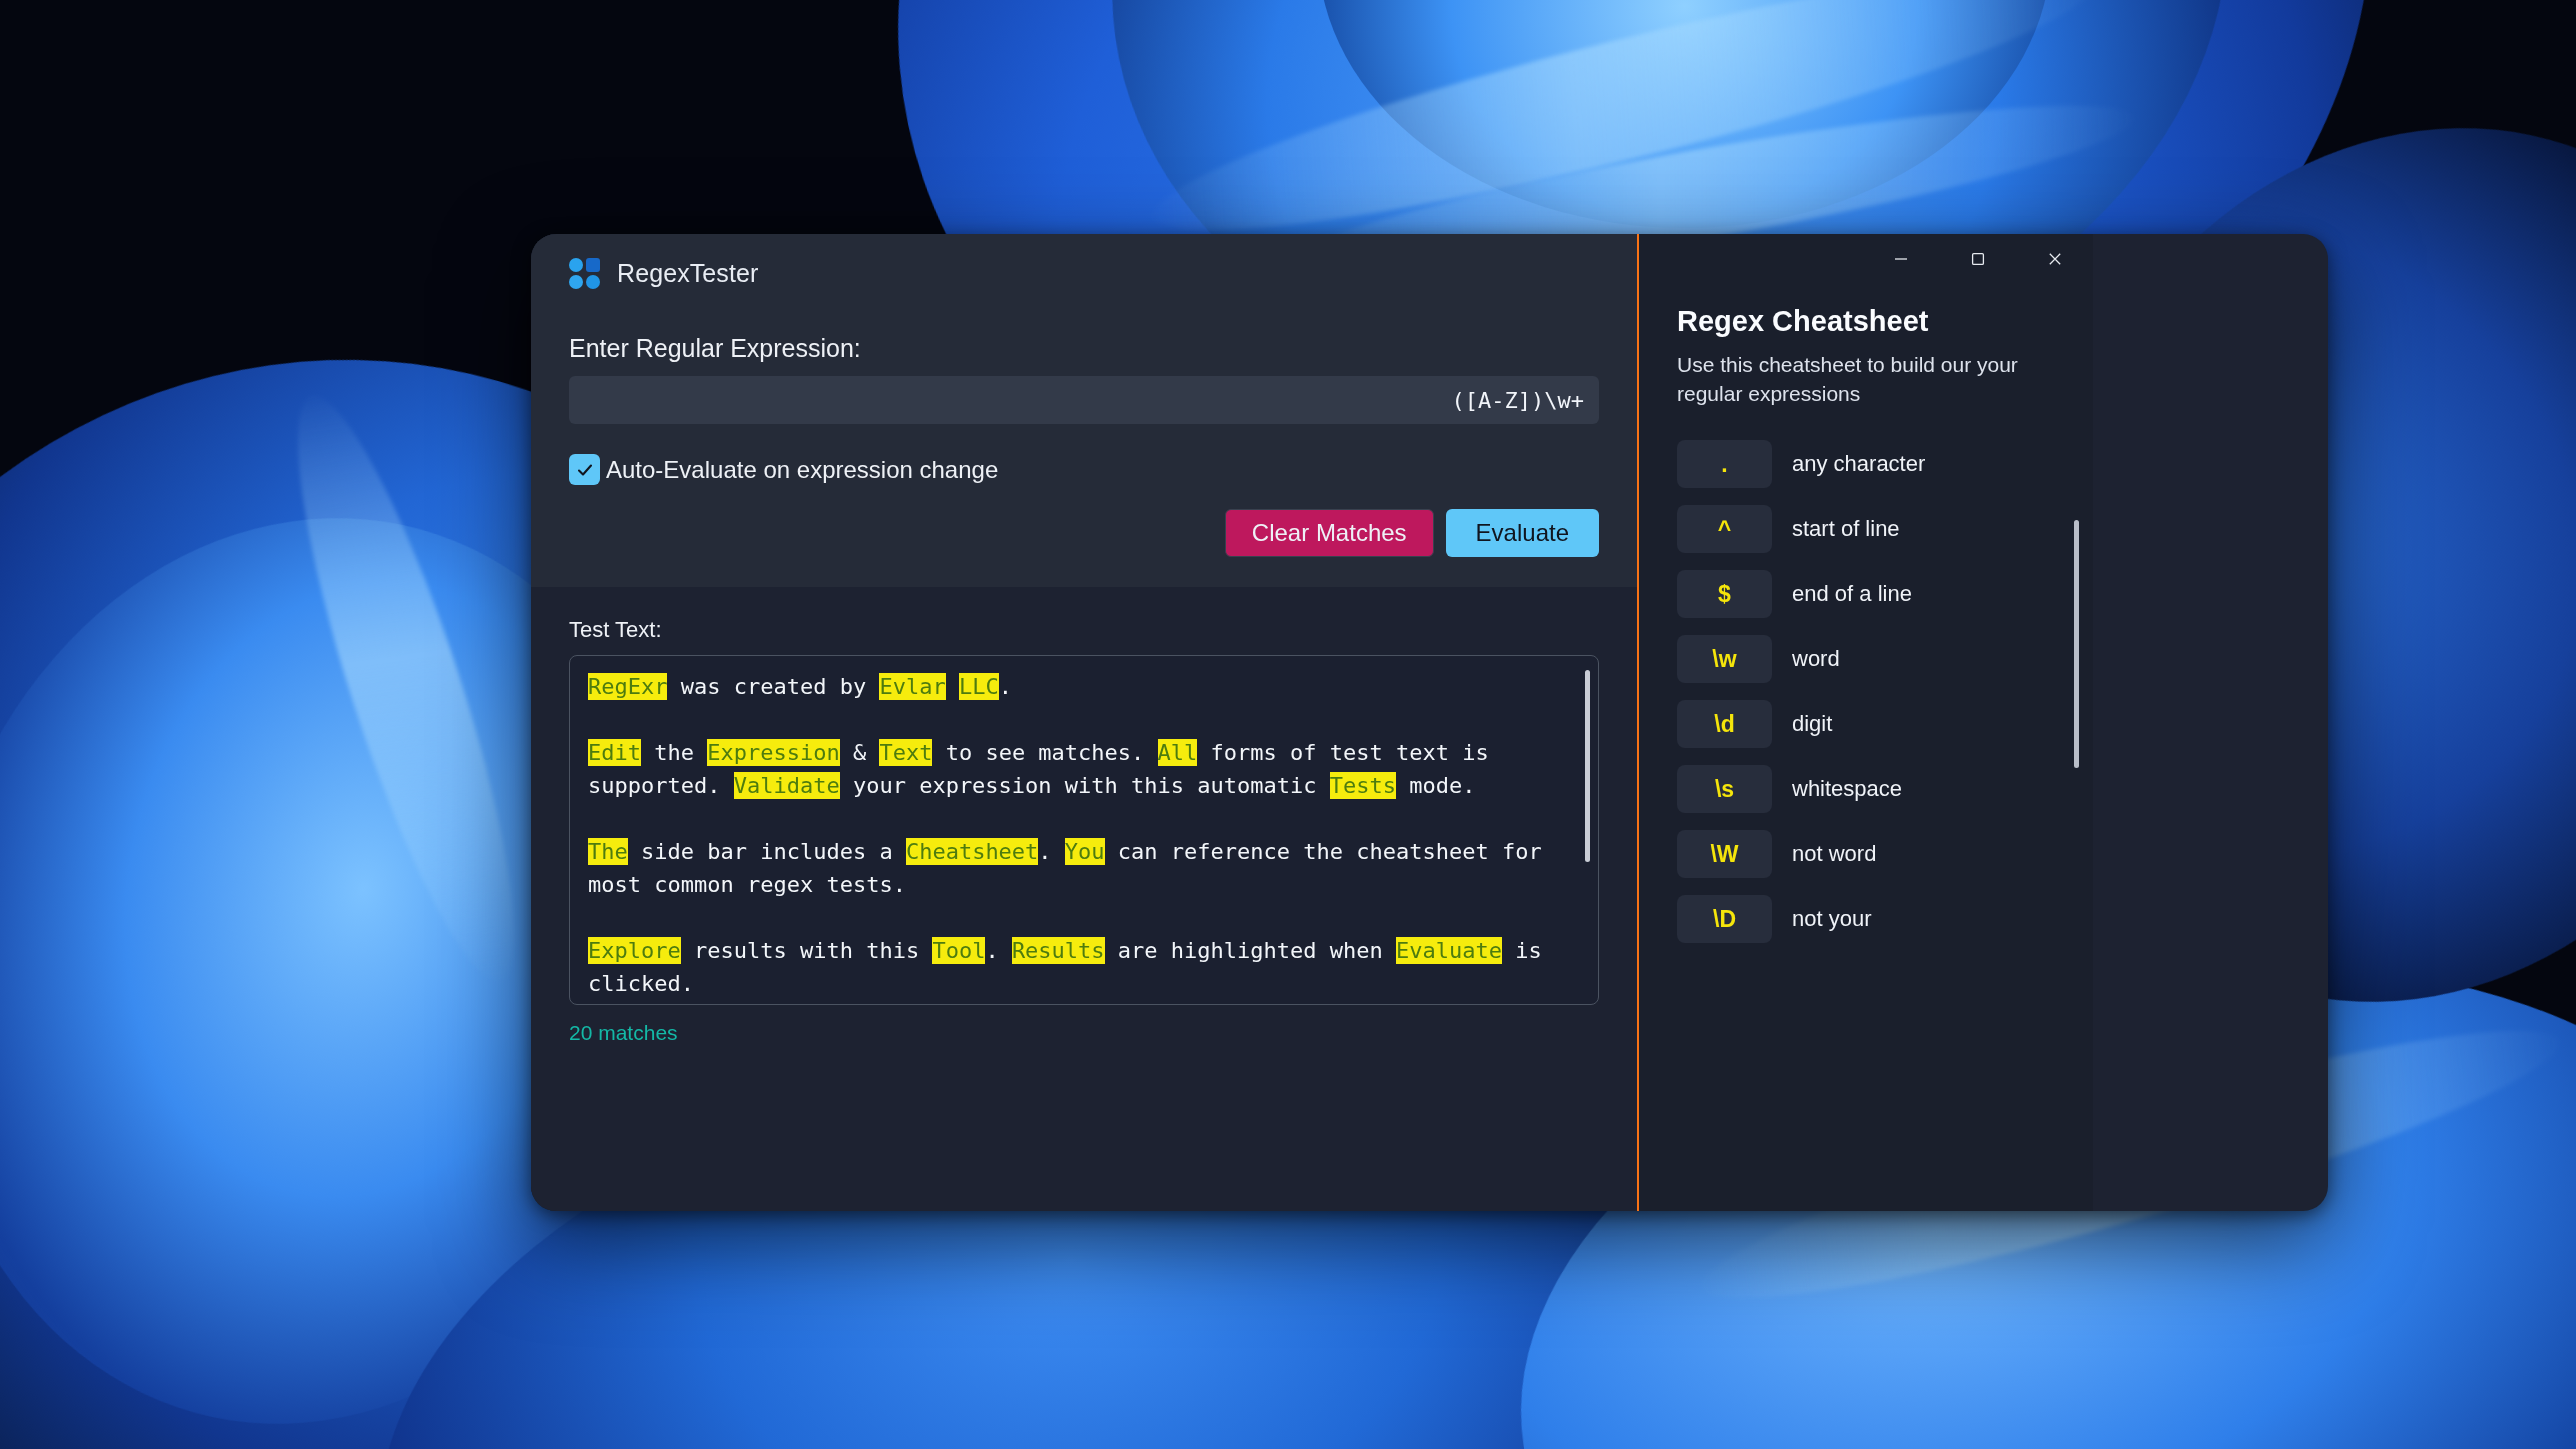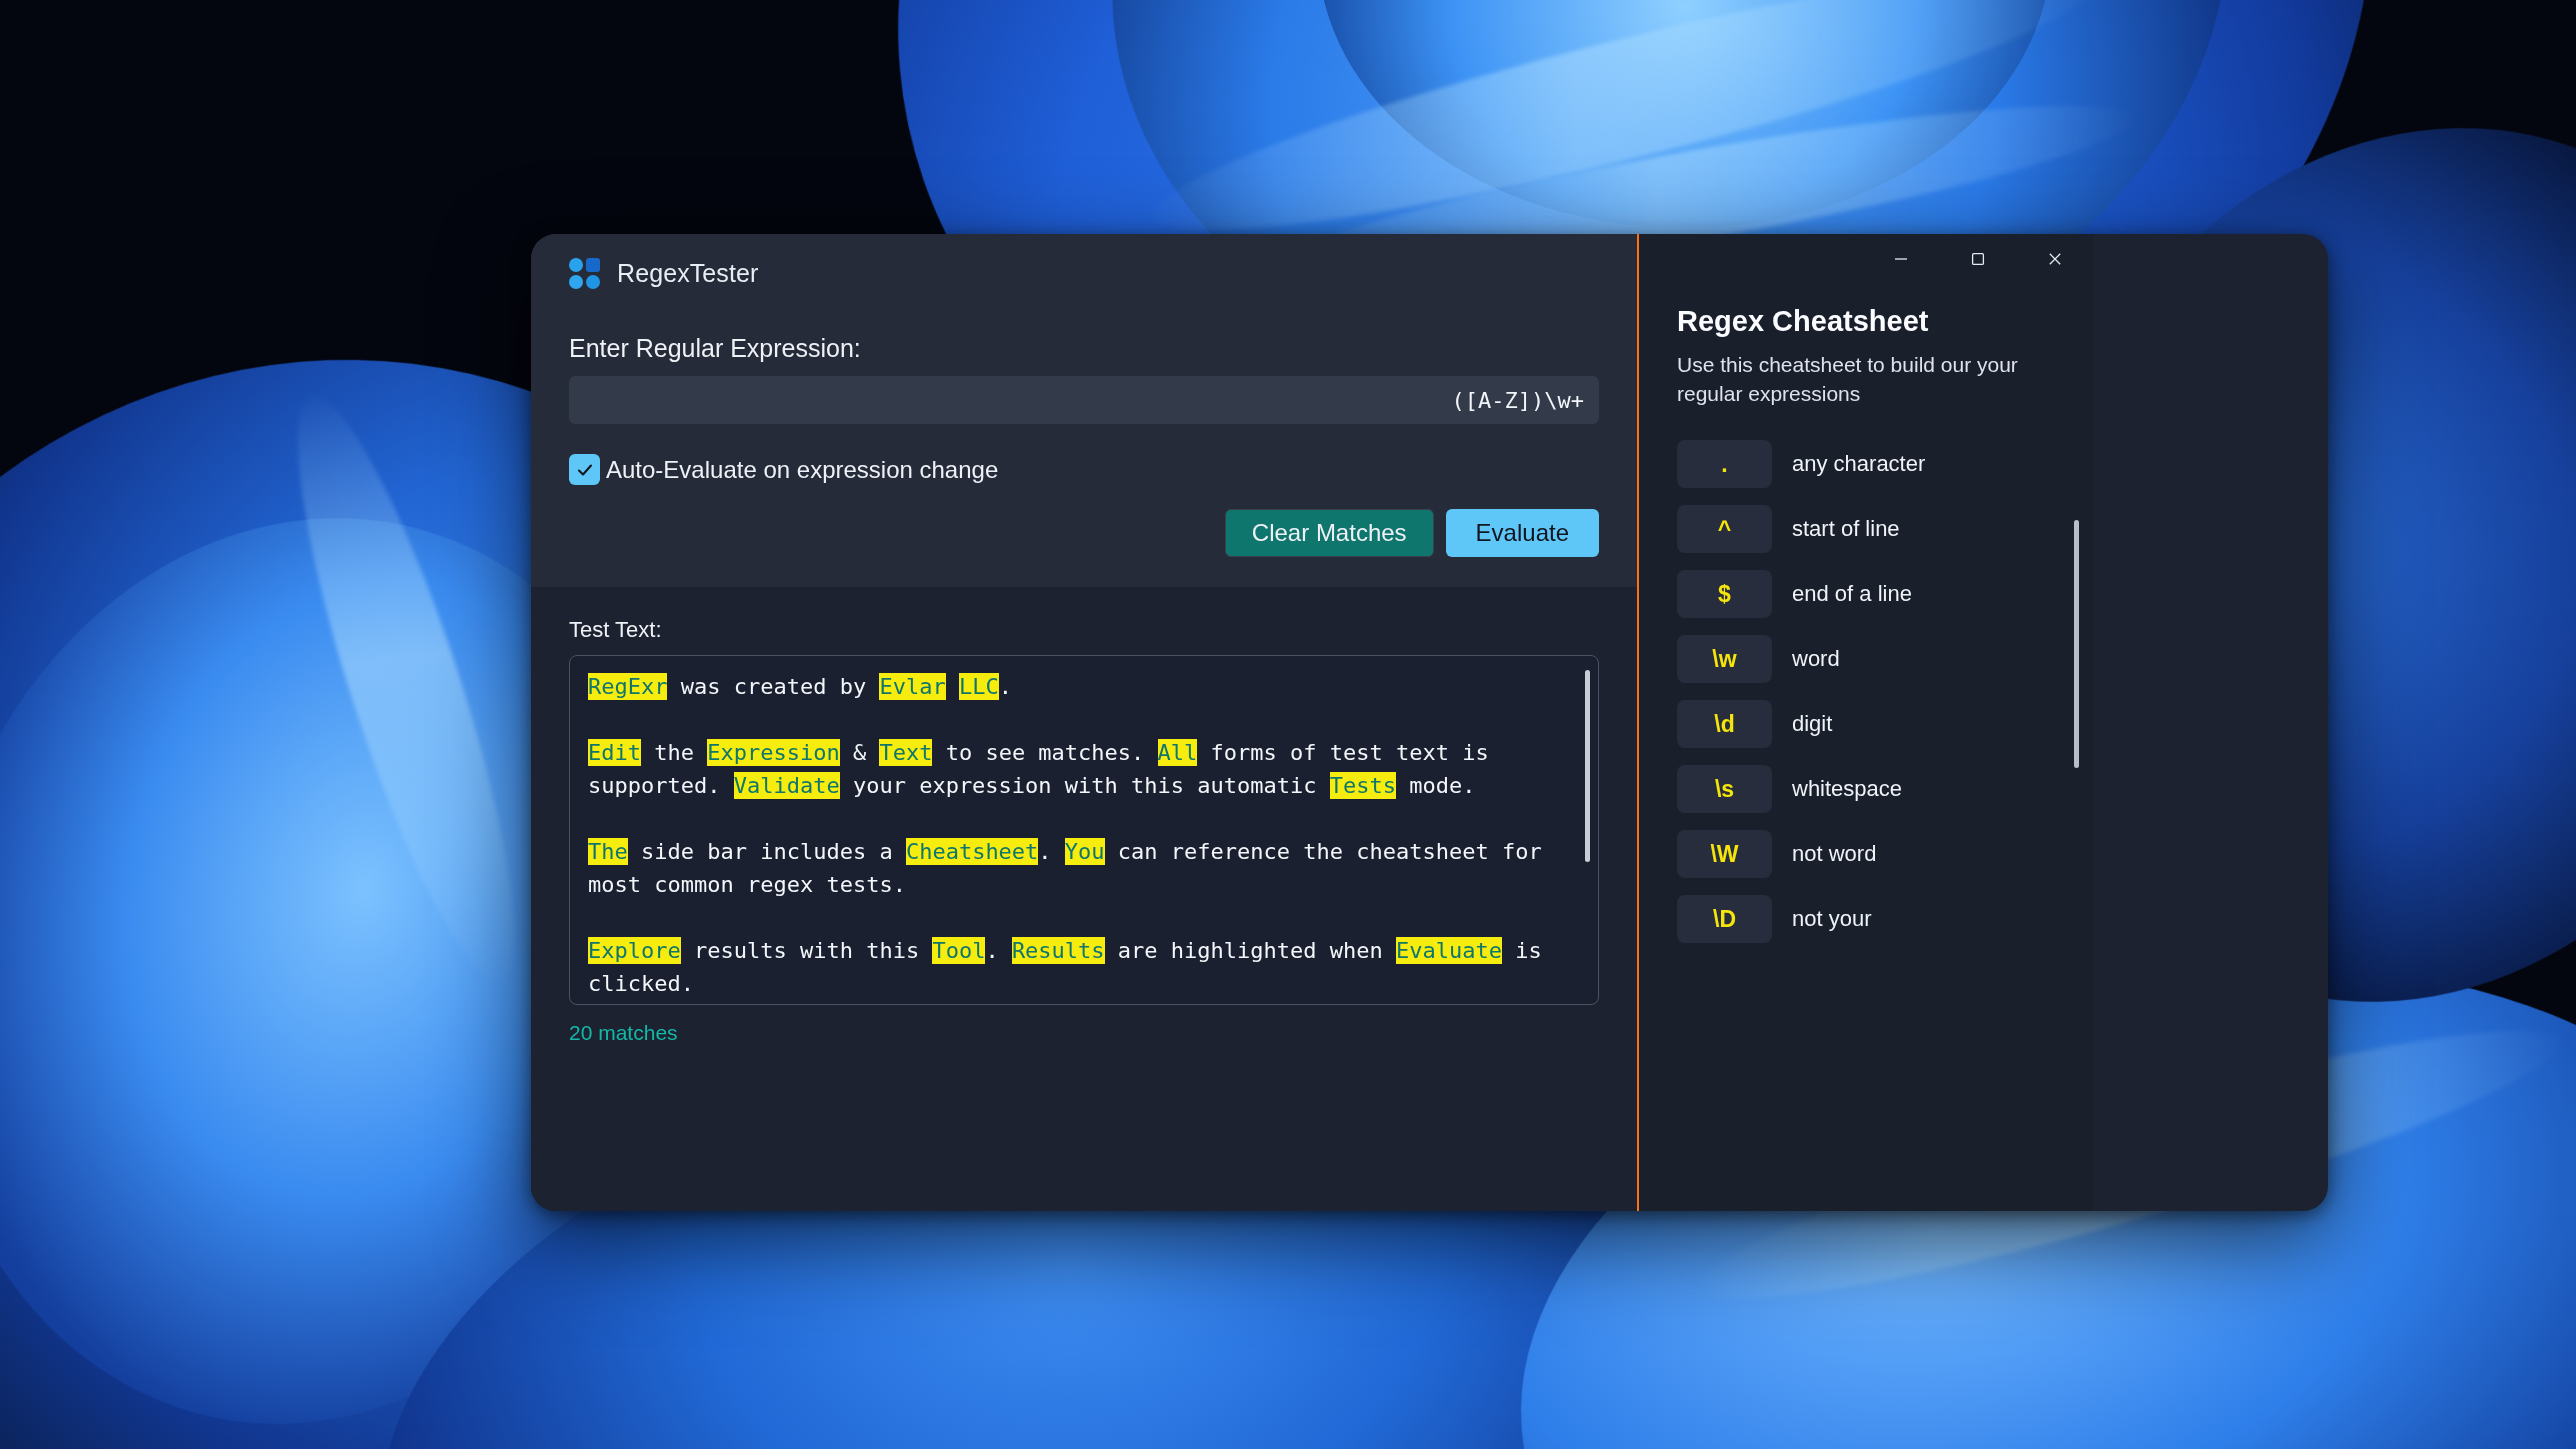--- a/index.html
+++ b/index.html
@@ -158,21 +158,21 @@
   .btn {
     height: 48px;
     border: none;
     border-radius: 6px;
     font-family: "Liberation Sans", sans-serif;
     font-size: 24px;
     cursor: pointer;
     padding: 0 26px;
   }
   #clear-matches-button {
-    background: #0f766e;
+    background: #be185d;
     color: #eef1f6;
     border: 1px solid #39414f;
   }
   #evaluate-button {
     background: #5fc7f8;
     color: #10151f;
     padding: 0 30px;
   }
 
   #bottom-section {
@@ -200,21 +200,21 @@
   #test-text {
     font-family: "DejaVu Sans Mono", monospace;
     font-size: 22px;
     line-height: 33px;
     color: #f3f6fa;
     white-space: pre-wrap;
     word-break: normal;
   }
   #test-text mark {
     background: #f6ec0d;
-    color: #0f766e;
+    color: #4d7c0f;
     border-radius: 0;
     padding: 1px 0;
   }
   #test-text .blank { display: block; height: 33px; }
 
   #test-scrollbar {
     position: absolute;
     right: 8px; top: 14px;
     width: 5px; height: 192px;
     background: #c9cdd6;

